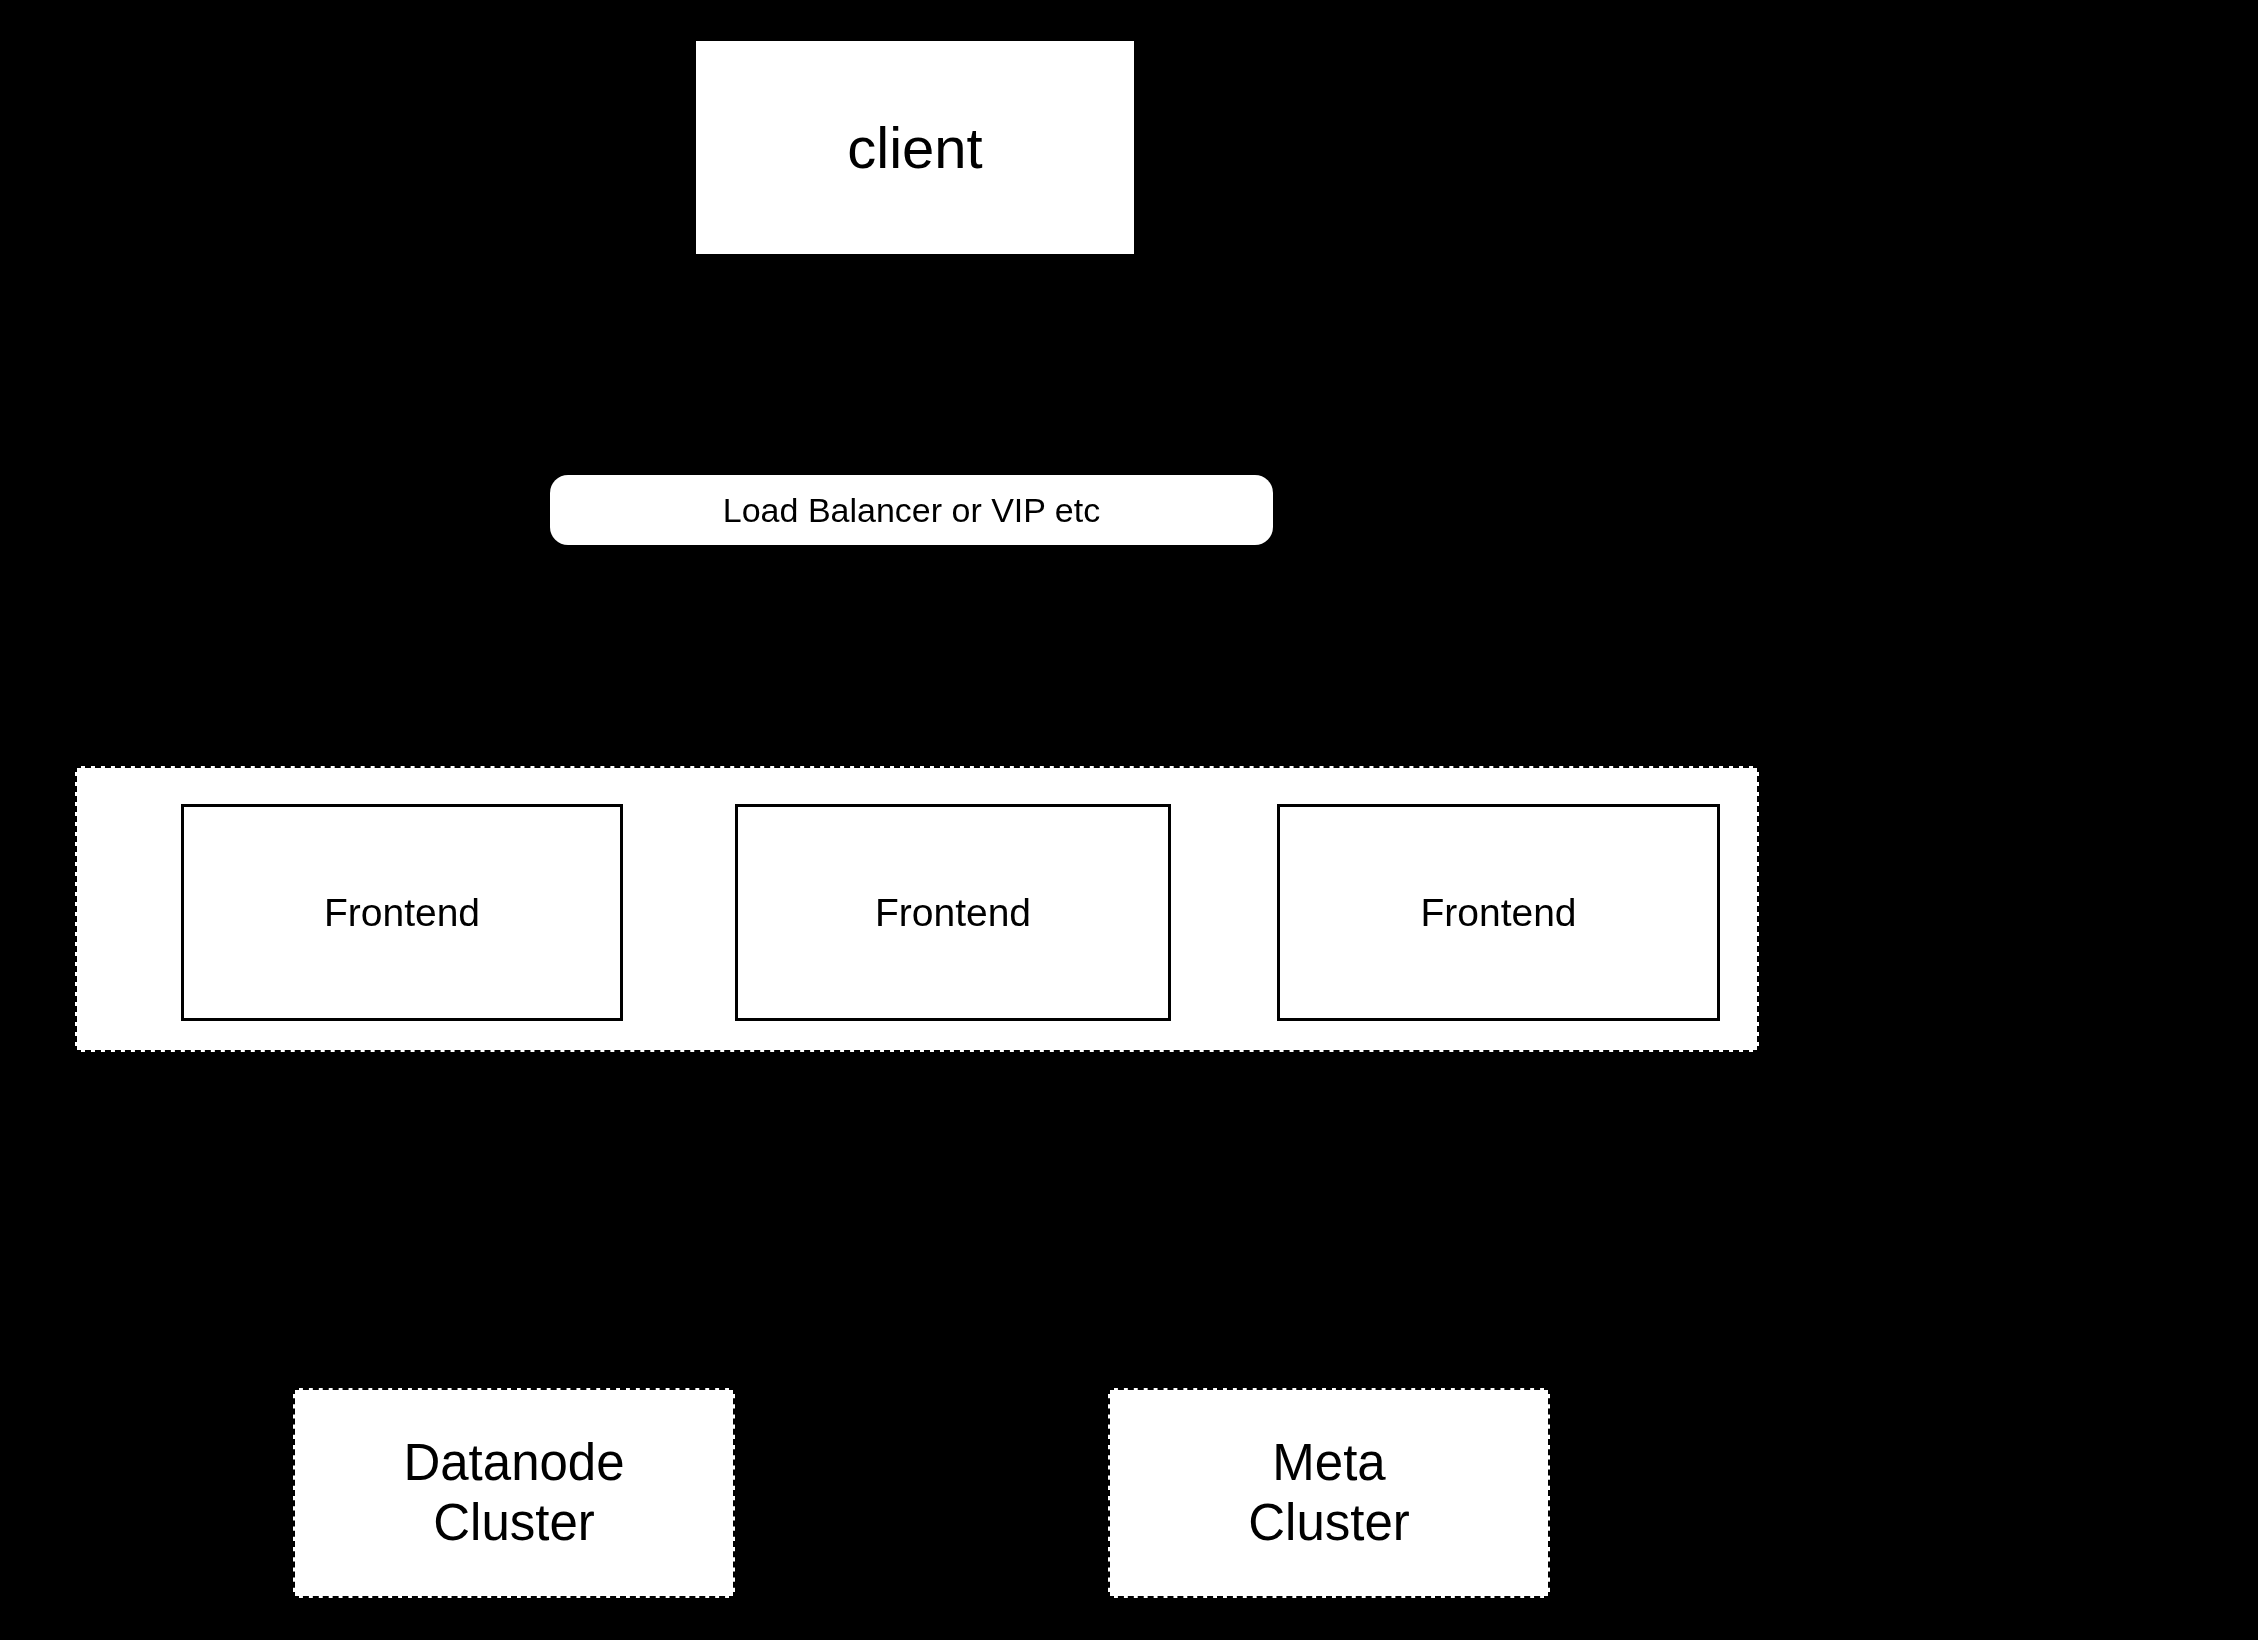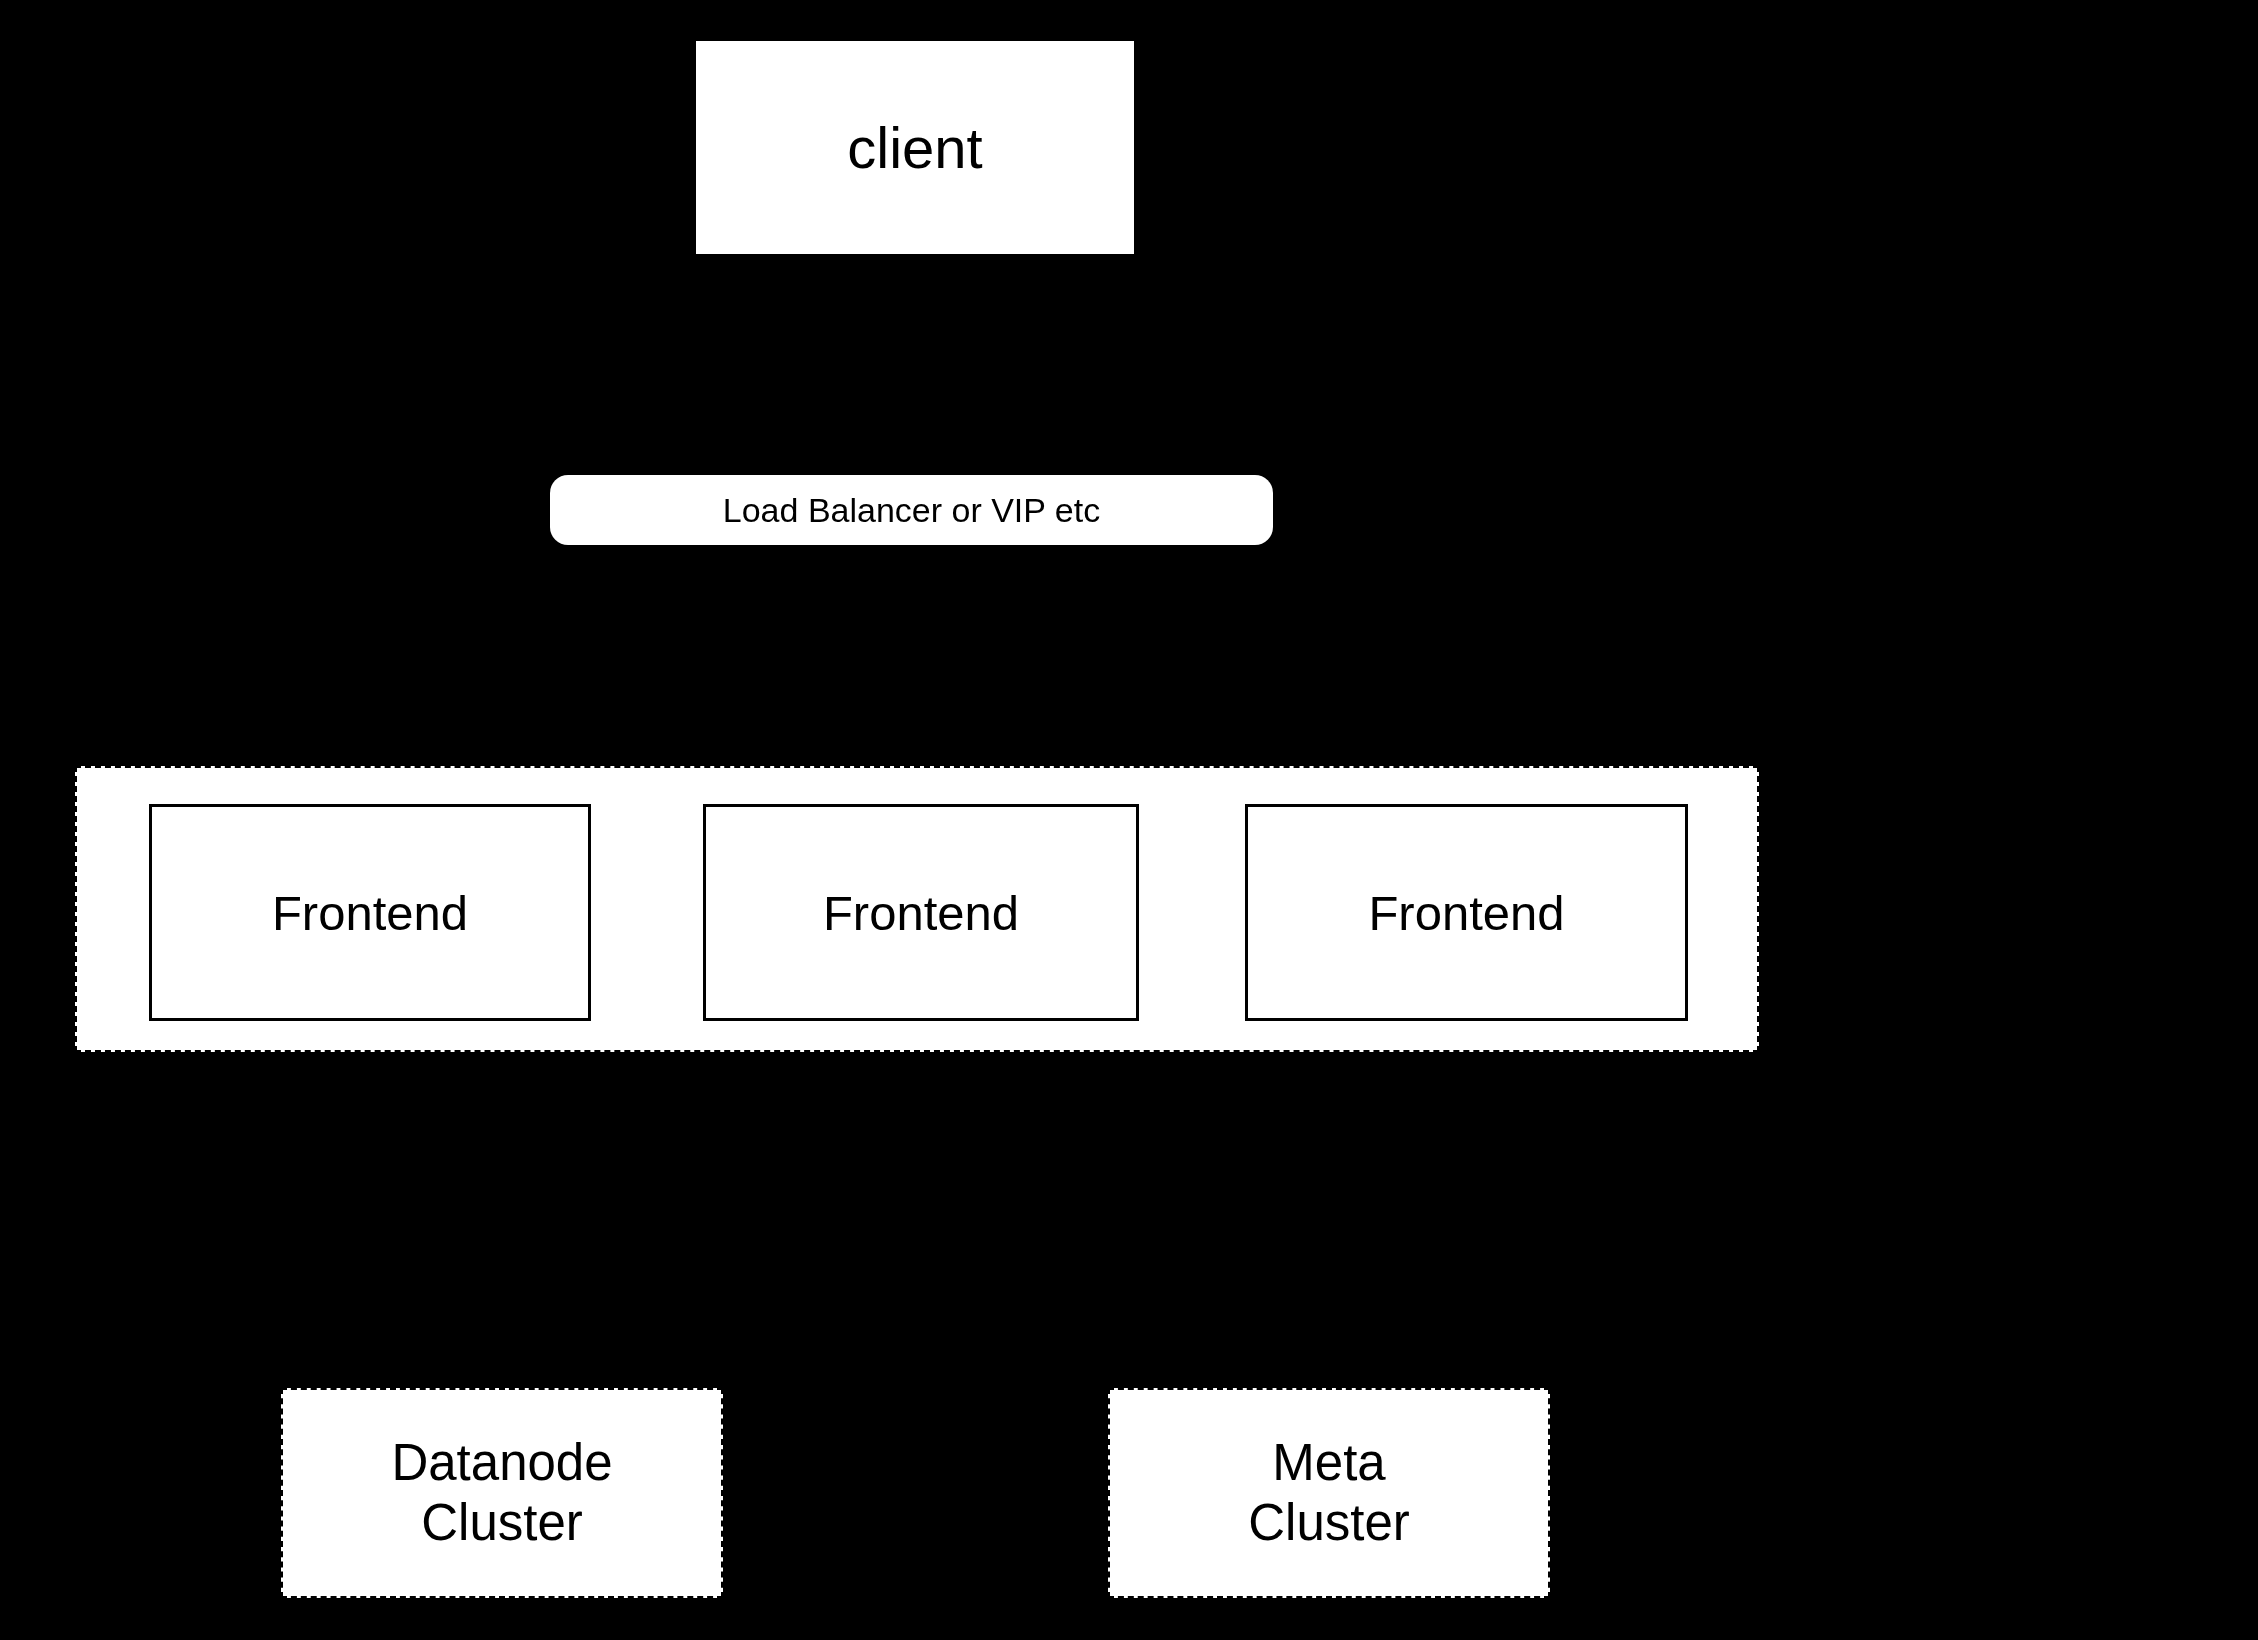--- a/index.html
+++ b/index.html
@@ -42,35 +42,36 @@
   #frontend-group {
     left: 75px; top: 766px;
     width: 1684px; height: 286px;
     background: #ffffff;
     border: 2.7px dashed #000000;
   }
   .frontend {
     top: 36px;              
     height: 217px;
     border: 3.6px solid #000000;
-    font-size: 49px;
+    font-size: 39px;
+    margin-left: 32px;
   }
   #frontend-1 { left: 72px;   width: 442px; }   
   #frontend-2 { left: 626px;  width: 436px; }   
   #frontend-3 { left: 1168px; width: 443px; }   
   
   .cluster {
     top: 1388px;
     width: 442px; height: 210px;
     border: 2.7px dashed #000000;
     font-size: 51px;
     line-height: 60px;
     flex-direction: column;
   }
-  #datanode-node { left: 281px; }
+  #datanode-node { left: 293px; }
   #meta-node     { left: 1108px; }
   .label { display: block; white-space: nowrap; }
 </style>
 </head>
 <body>
 
 <div id="canvas">
 
   <div id="client-node" class="node">
     <span class="label">client</span>

